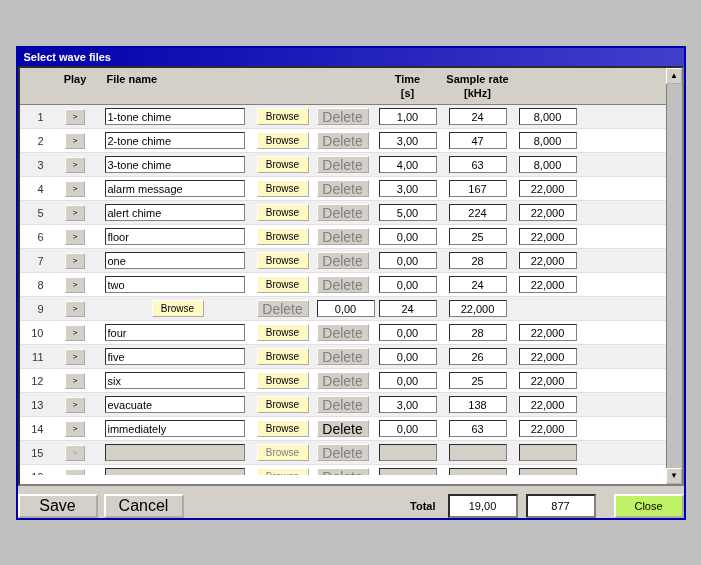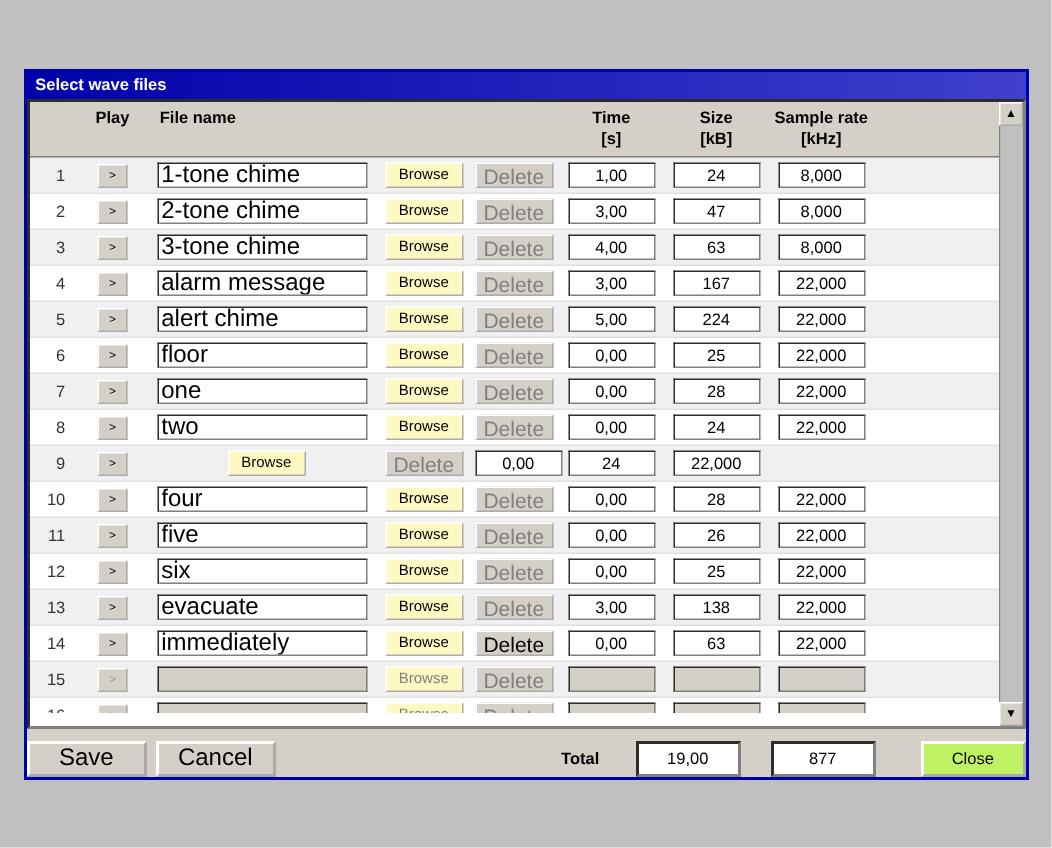--- a/index.html
+++ b/index.html
@@ -117,21 +117,21 @@
       justify-content: center;
     }
     .cell-filename {
       padding-left: 2px;
     }
     .filename-input {
       width: 140px;
       height: 17px;
       border: 1px inset #808080;
       background: white;
-      font-size: 16px;
+      font-size: 11px;
       padding: 0 2px;
     }
     .filename-input:disabled {
       background: #d4d0c8;
       color: #808080;
     }
     .cell-browse {
       display: flex;
       justify-content: center;
     }
@@ -197,21 +197,21 @@
       height: 24px;
       background: #d4d0c8;
       border: 2px outset #ffffff;
       font-size: 16px;
       cursor: pointer;
     }
     .footer-total {
       margin-left: auto;
       display: flex;
       align-items: center;
-      gap: 20px;
+      gap: 8px;
     }
     .total-label {
       font-weight: bold;
       margin-right: 4px;
     }
     .total-box {
       border: 2px inset #808080;
       background: white;
       height: 24px;
       width: 70px;
@@ -240,21 +240,20 @@
   <div class="window-body">
     <div class="table-container">
 
       <div class="table-header">
         <div class="header-cell"></div>
         <div class="header-cell">Play</div>
         <div class="header-cell file-name">File name</div>
         <div class="header-cell"></div>
         <div class="header-cell"></div>
         <div class="header-cell">Time<br>[s]</div>
-        <div class="header-cell">Size<br>[kB]</div>
         <div class="header-cell">Sample rate<br>[kHz]</div>
         <div class="header-cell"></div>
       </div>
 
       <div class="table-body" id="table-body">
 
       <div class="table-row">
       <div class="cell-num">1</div>
       <div class="cell-play">
         <button class="play-btn">&gt;</button>

